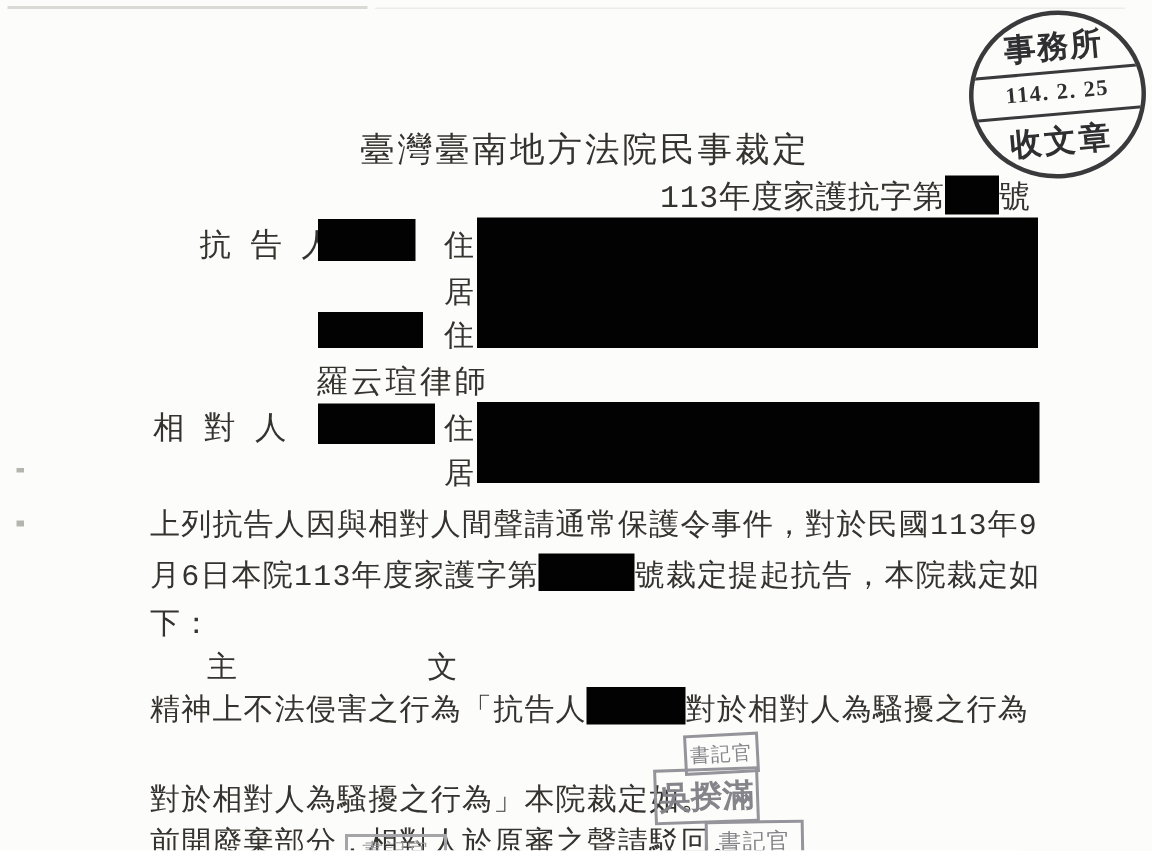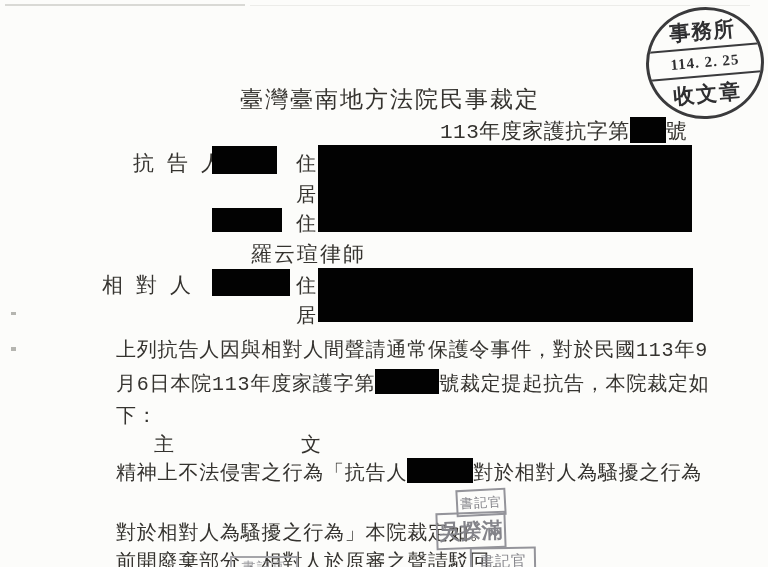--- a/index.html
+++ b/index.html
@@ -3,21 +3,21 @@
 <meta charset="utf-8">
 <style>
   html,body { margin:0; padding:0; background:#ffffff; }
   .page {
     position:relative; width:768px; height:567px; overflow:hidden;
     background:#fcfcfa;
     font-family:"Liberation Serif","DejaVu Serif",serif;
     color:#35332f;
   }
   .abs { position:absolute; white-space:nowrap;font-family:Liberation Mono, monospace; }
-  .body-text { font-size:20px; letter-spacing:0.8px;margin-left:16px; }
+  .body-text { font-size:20px; letter-spacing:0.8px; }
   .party-label { font-size:21px; letter-spacing:13px; }
   .residence { font-size:20px; }
   .red-box { position:absolute; background:#020202; }
   .red-inline { display:inline-block; background:#020202; height:25px; vertical-align:-4px; }
 
   
   .receipt-stamp {
     position:absolute; left:646px; top:7px; width:112px; height:106px;
     border:3px solid #3a3a3c; border-radius:50%;
     transform:rotate(-5deg); overflow:hidden;
@@ -61,21 +61,21 @@
   </div>
 
   <div class="abs party-label" style="left:102px; top:149px;margin-left:31px;">抗告人</div>
   <div class="red-box" style="left:212px; top:146px; width:65px; height:28px;"></div>
   <div class="abs residence" style="left:296px; top:150px;">住</div>
   <div class="red-box" style="left:318px; top:145px; width:374px; height:87px;"></div>
   <div class="abs residence" style="left:296px; top:181px;">居</div>
   <div class="red-box" style="left:212px; top:208px; width:70px; height:24px;"></div>
   <div class="abs residence" style="left:296px; top:210px;">住</div>
 
-  <div class="abs" style="left:211px; top:240px; font-size:21px; letter-spacing:2px;margin-left:40px;">羅云瑄律師</div>
+  <div class="abs" style="left:211px; top:240px; font-size:21px; letter-spacing:2px;">羅云瑄律師</div>
 
   <div class="abs party-label" style="left:102px; top:271px;">相對人</div>
   <div class="red-box" style="left:212px; top:269px; width:78px; height:27px;"></div>
   <div class="abs residence" style="left:296px; top:272px;">住</div>
   <div class="red-box" style="left:318px; top:268px; width:375px; height:54px;"></div>
   <div class="abs residence" style="left:296px; top:302px;">居</div>
 
   <div class="abs body-text" style="left:100px; top:336px;">上列抗告人因與相對人間聲請通常保護令事件，對於民國113年9</div>
 
   <div class="abs body-text" style="left:100px; top:369px;">

